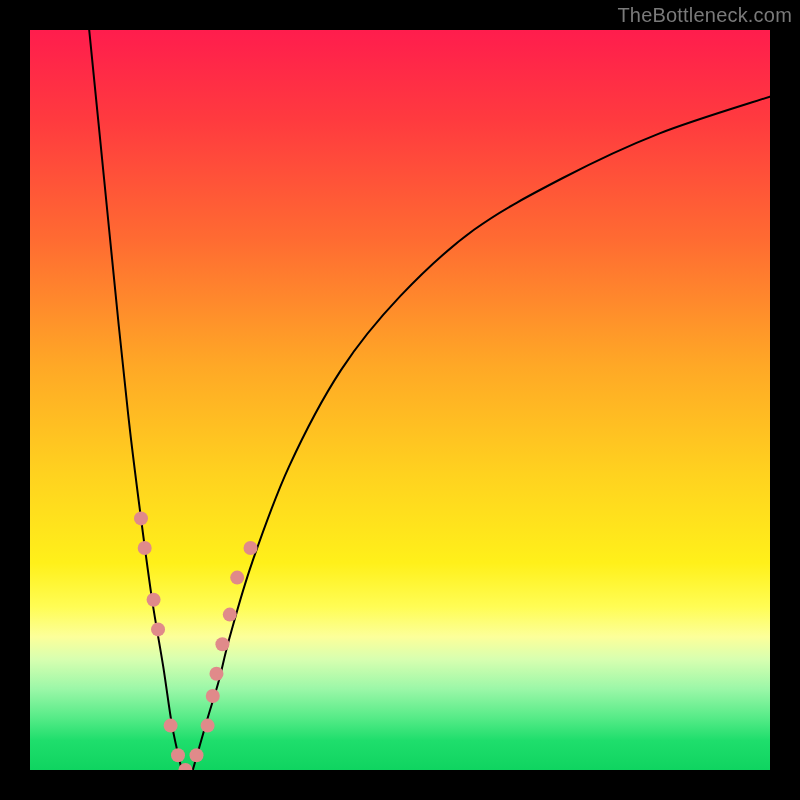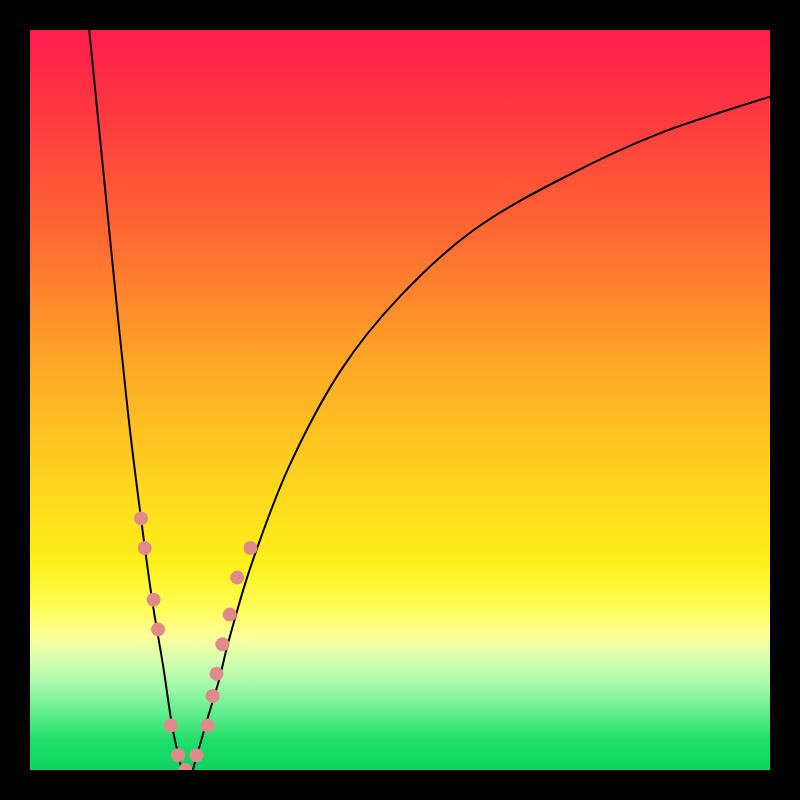--- a/index.html
+++ b/index.html
@@ -55,20 +55,21 @@
     font-size: 20px;
     font-weight: 500;
     letter-spacing: 0.2px;
     user-select: none;
   }
 </style>
 </head>
 <body>
 
 <div class="frame">
+  <div class="watermark">TheBottleneck.com</div>
   <div class="plot-area">
     <svg id="chart-svg" viewBox="0 0 740 740">
         <path d="M 59.2 0 C 61.66666666666667 24.666666666666668 69.06666666666666 98.66666666666666 74 148 C 78.93333333333334 197.33333333333334 84.48333333333333 254.06666666666666 88.8 296 C 93.11666666666666 337.93333333333334 96.2 367.5333333333333 99.9 399.59999999999997 C 103.60000000000001 431.66666666666663 107.3 460.0333333333333 111 488.4 C 114.7 516.7666666666667 118.4 545.1333333333333 122.10000000000001 569.8 C 125.80000000000001 594.4666666666666 129.86999999999998 615.4333333333333 133.2 636.4 C 136.53 657.3666666666667 138.99666666666667 678.3333333333334 142.08 695.6 C 145.16333333333336 712.8666666666667 150.09666666666666 732.6 151.7 740" fill="none" stroke="#000" stroke-width="2" stroke-linecap="round"></path>
         <path d="M 162.8 740 C 165.26666666666668 731.3666666666667 173.28333333333333 703 177.6 688.2 C 181.91666666666666 673.4000000000001 185 664.7666666666668 188.70000000000002 651.2 C 192.40000000000003 637.6333333333333 194.25 626.5333333333333 199.8 606.8 C 205.35000000000002 587.0666666666666 212.13333333333333 561.1666666666666 222 532.8 C 231.86666666666667 504.4333333333333 244.2 468.6666666666667 259 436.6 C 273.8 404.53333333333336 292.3 368.76666666666665 310.8 340.4 C 329.3 312.0333333333333 347.8 289.8333333333333 370 266.4 C 392.2 242.96666666666667 416.8666666666667 219.5333333333334 444 199.80000000000007 C 471.1333333333333 180.06666666666675 501.96666666666664 164.03333333333333 532.8 148 C 563.6333333333333 131.96666666666667 594.4666666666667 117.16666666666669 629 103.60000000000002 C 663.5333333333333 90.03333333333336 721.5 72.7666666666667 740 66.60000000000002" fill="none" stroke="#000" stroke-width="2" stroke-linecap="round"></path>
         <g>
           <circle cx="111" cy="488.4" r="7" fill="#e08a8a"></circle>
           <circle cx="114.7" cy="518" r="7" fill="#e08a8a"></circle>
           <circle cx="123.57999999999998" cy="569.8" r="7" fill="#e08a8a"></circle>
           <circle cx="128.02" cy="599.4" r="7" fill="#e08a8a"></circle>
           <circle cx="140.6" cy="695.6" r="7" fill="#e08a8a"></circle>

